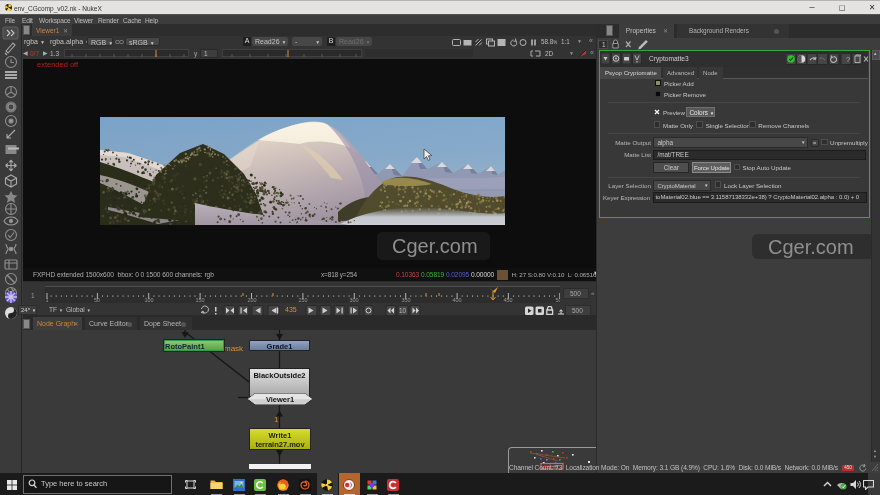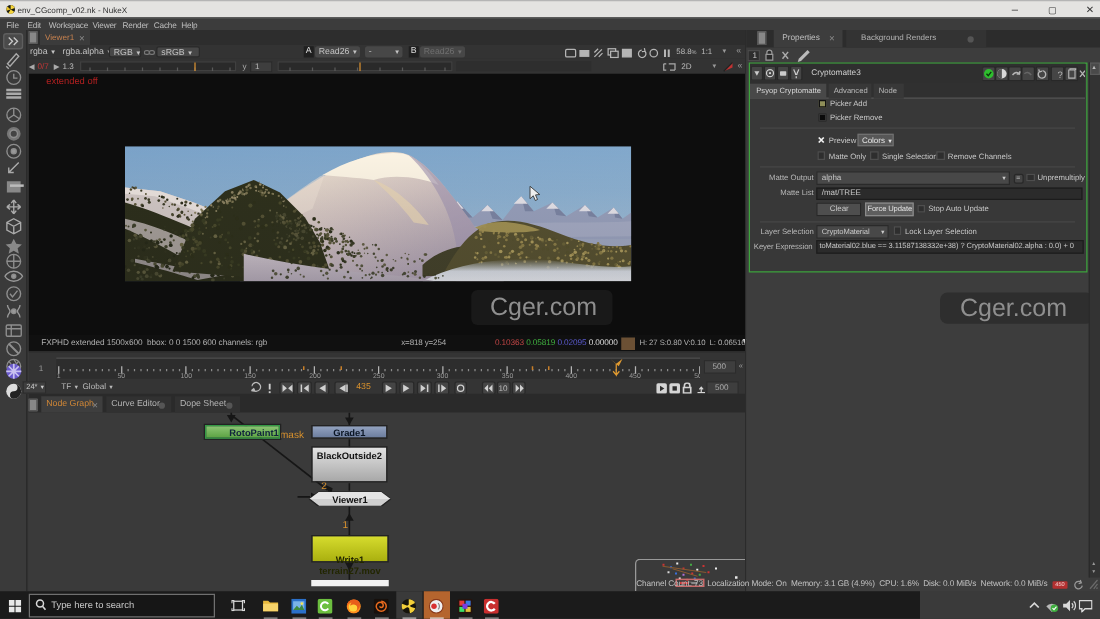--- a/index.html
+++ b/index.html
@@ -1468,35 +1468,35 @@
       <path d="M225.8 64 l6 3.5 -6 3.5 z"></path>
       <path d="M253 86.5 l3.5 -6 3.5 6 z"></path>
       <path d="M253 120 h7 l-3.5 6.5 z"></path>
     </g>
     <text x="201" y="20.5" font-size="8" fill="#d8912d" font-family="Liberation Sans">mask</text>
     <text x="234" y="61.5" font-size="8" fill="#d8912d" font-family="Liberation Sans">2</text>
     <text x="251" y="92" font-size="8" fill="#d8912d" font-family="Liberation Sans">1</text>
   </svg>
 
   <div class="a" style="left:141px;top:24.8px;width:60px;height:11.5px;background:linear-gradient(#8cc573,#5da344);border:1px solid #394;box-shadow:0 0 0 1px #222">
-        <div style="font-size:7.5px;color:#10233c;text-align:right;margin-top:1.5px;font-weight:bold">RotoPaint1</div>
+        <div style="font-size:7.5px;color:#10233c;text-align:left;margin-top:1.5px;font-weight:bold">RotoPaint1</div>
       </div>
   <div class="a" style="left:226px;top:24.8px;width:61px;height:11.5px;background:linear-gradient(#93a3c0,#6c7d9e);border:1px solid #222">
         <div style="font-size:7.5px;color:#0a1524;text-align:center;margin-top:1.5px;font-weight:bold">Grade1</div>
       </div>
-  <div class="a" style="left:226px;top:42px;width:61px;height:29px;background:linear-gradient(#e2e2e2,#a8a8a8);border:1px solid #222">
+  <div class="a" style="left:226px;top:53px;width:61px;height:29px;background:linear-gradient(#e2e2e2,#a8a8a8);border:1px solid #222">
         <div style="font-size:7.5px;color:#111;text-align:center;margin-top:1.5px;font-weight:bold">BlackOutside2</div>
       </div>
   <svg class="a" style="left:224px;top:77.7px" width="66" height="12.5" viewBox="0 0 66 12.5">
         <path d="M8 0.5 H58 L65.5 6.25 L58 12 H8 L0.5 6.25 Z" fill="#cfcfcf" stroke="#222"></path>
         <path d="M8 0.5 H58 L65.5 6.25 H0.5 Z" fill="#e4e4e4"></path>
         <text x="33" y="9" font-size="7.5" fill="#111" text-anchor="middle" font-family="Liberation Sans" font-weight="bold">Viewer1</text>
       </svg>
   <div class="a" style="left:226px;top:112.7px;width:62px;height:22px;background:linear-gradient(#d6dc2e,#aab00f);border:1px solid #222">
-        <div style="font-size:7.5px;color:#222600;text-align:center;margin-top:14px;font-weight:bold">Write1<br>terrain27.mov</div>
+        <div style="font-size:7.5px;color:#222600;text-align:center;margin-top:2px;font-weight:bold">Write1<br>terrain27.mov</div>
       </div>
   <div class="a" style="left:226px;top:148.8px;width:62px;height:5px;background:#f2f2f2"></div>
 
   <div class="a" style="left:485px;top:132px;width:88px;height:26px;border:1.5px solid #999;border-right:none;border-bottom:none;border-radius:4px 0 0 0"></div>
   <svg class="a" style="left:487px;top:134px" width="84" height="24" viewBox="0 0 84 24">
     <g>
       <rect x="20" y="2" width="1.6" height="1.6" fill="#cc3333"></rect>
           <rect x="26" y="4" width="1.6" height="1.6" fill="#3a6fd8"></rect>
           <rect x="31" y="1" width="1.6" height="1.6" fill="#eee"></rect>
           <rect x="36" y="5" width="1.6" height="1.6" fill="#cc3333"></rect>
@@ -1661,21 +1661,21 @@
         <div style="font-size:4.5px;color:#f8d8d8;text-align:center;margin-top:0.5px">450</div>
       </div>
   <svg class="a" style="left:858px;top:1px" width="9" height="9" viewBox="0 0 9 9">
         <path d="M7 3 a3 3 0 1 0 0.8 2.5 M6.2 1 l0.9 2.2 -2.2 0.7" stroke="#999" fill="none" stroke-width="1"></path>
       </svg>
   <svg class="a" style="left:871px;top:1px" width="8" height="9" viewBox="0 0 8 9">
         <path d="M7 1 L1 8 M7 4 L4 8 M7 7 L6.2 8" stroke="#6a6a6a" stroke-width="1"></path>
       </svg>
 </div>
 
-<div id="taskbar" class="a" style="left:0;top:473px;width:736px;height:22px;background:#1b1b1b">
+<div id="taskbar" class="a" style="left:0;top:473px;width:868px;height:22px;background:#1b1b1b">
   <svg class="a" style="left:7px;top:7px" width="10" height="10" viewBox="0 0 10 10">
         <g fill="#e8e8e8">
           <rect x="0" y="0" width="4.6" height="4.6"></rect>
           <rect x="5.4" y="0" width="4.6" height="4.6"></rect>
           <rect x="0" y="5.4" width="4.6" height="4.6"></rect>
           <rect x="5.4" y="5.4" width="4.6" height="4.6"></rect>
         </g>
       </svg>
   <div class="a" style="left:23px;top:1.5px;width:149px;height:19px;background:#161616;border:1px solid #707070"></div>
   <svg class="a" style="left:28px;top:6px" width="9" height="10" viewBox="0 0 9 10">

